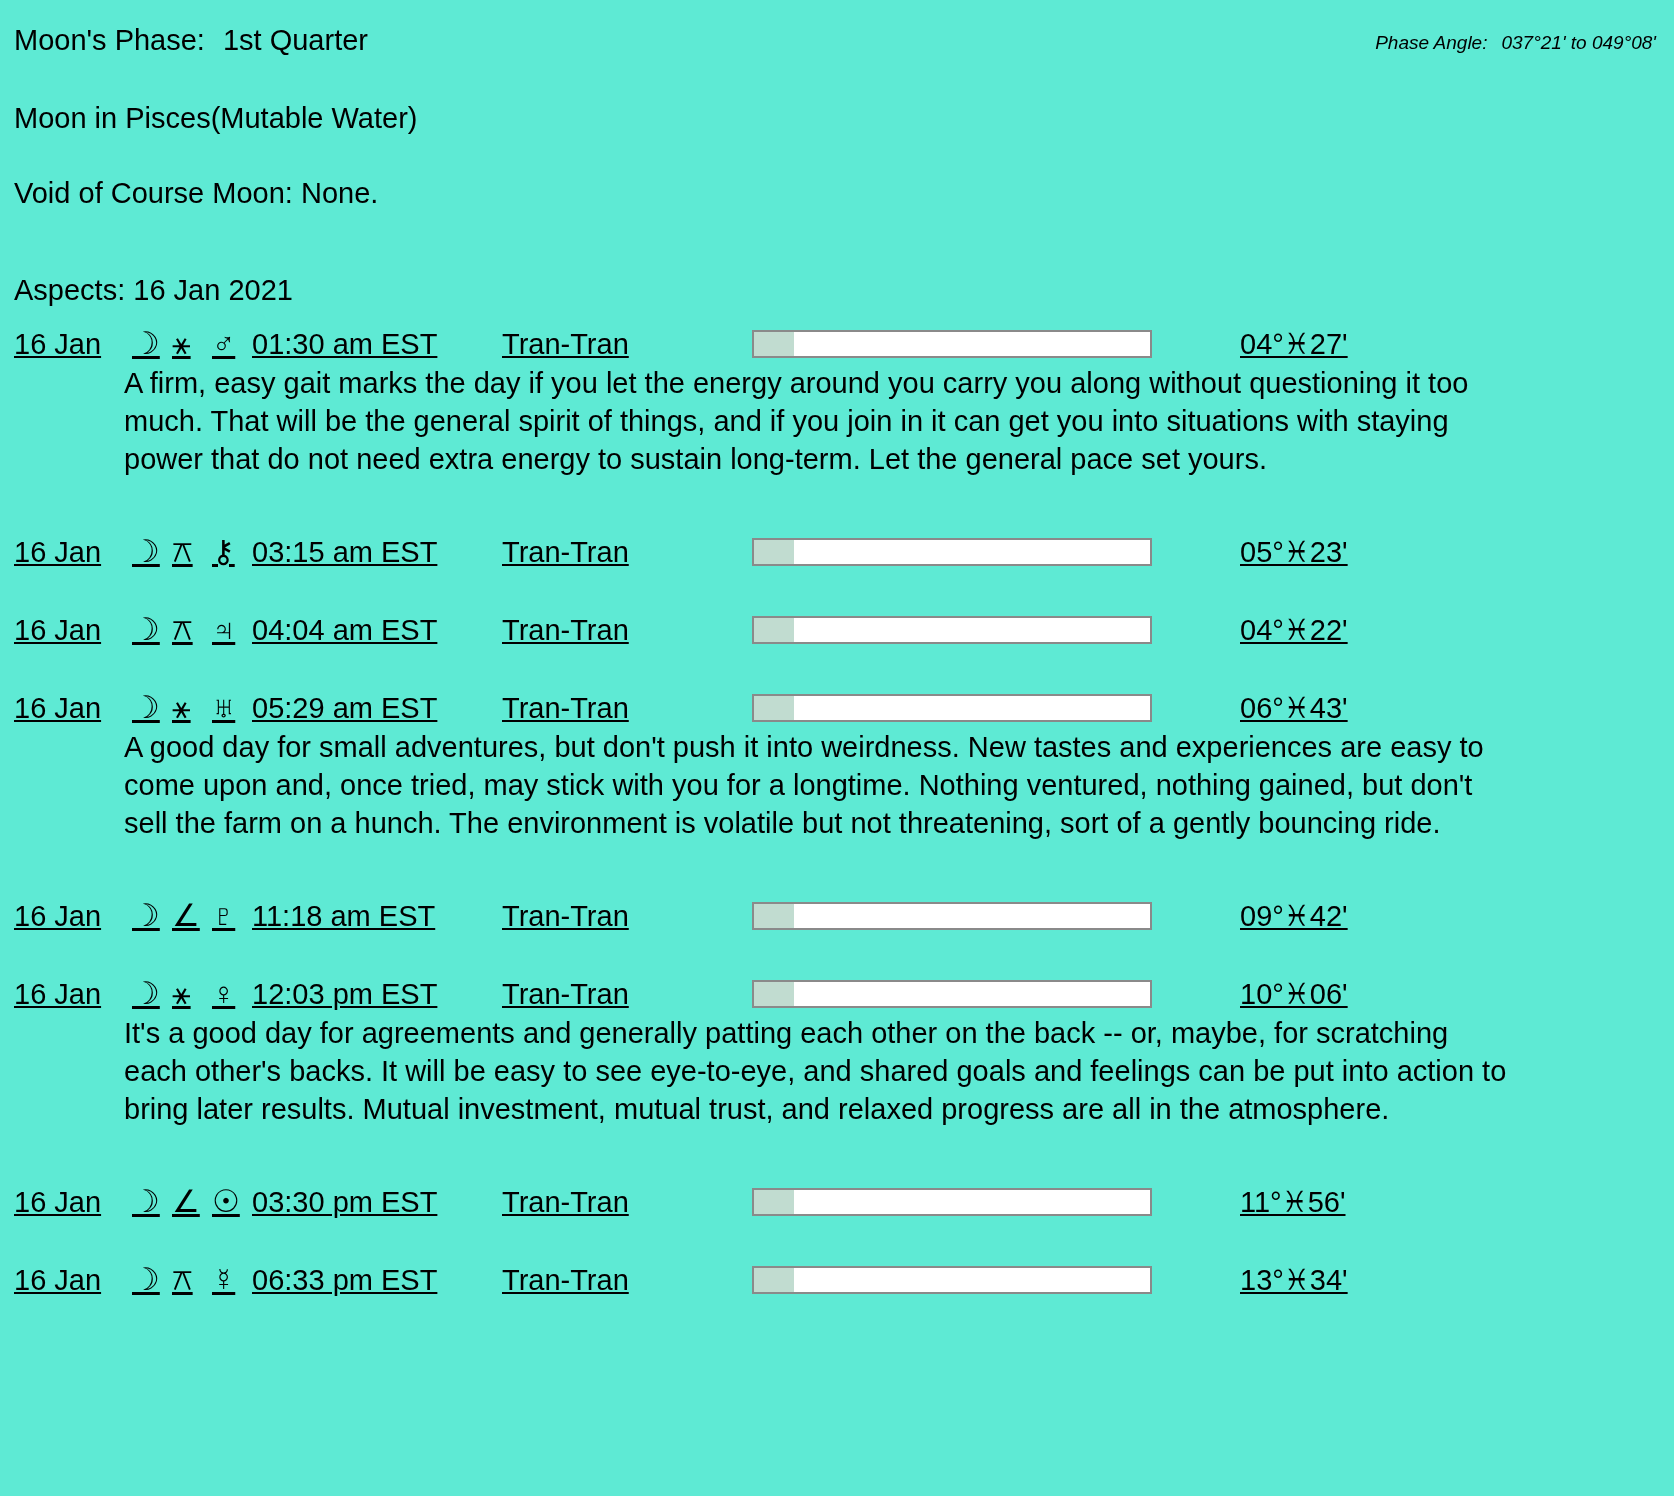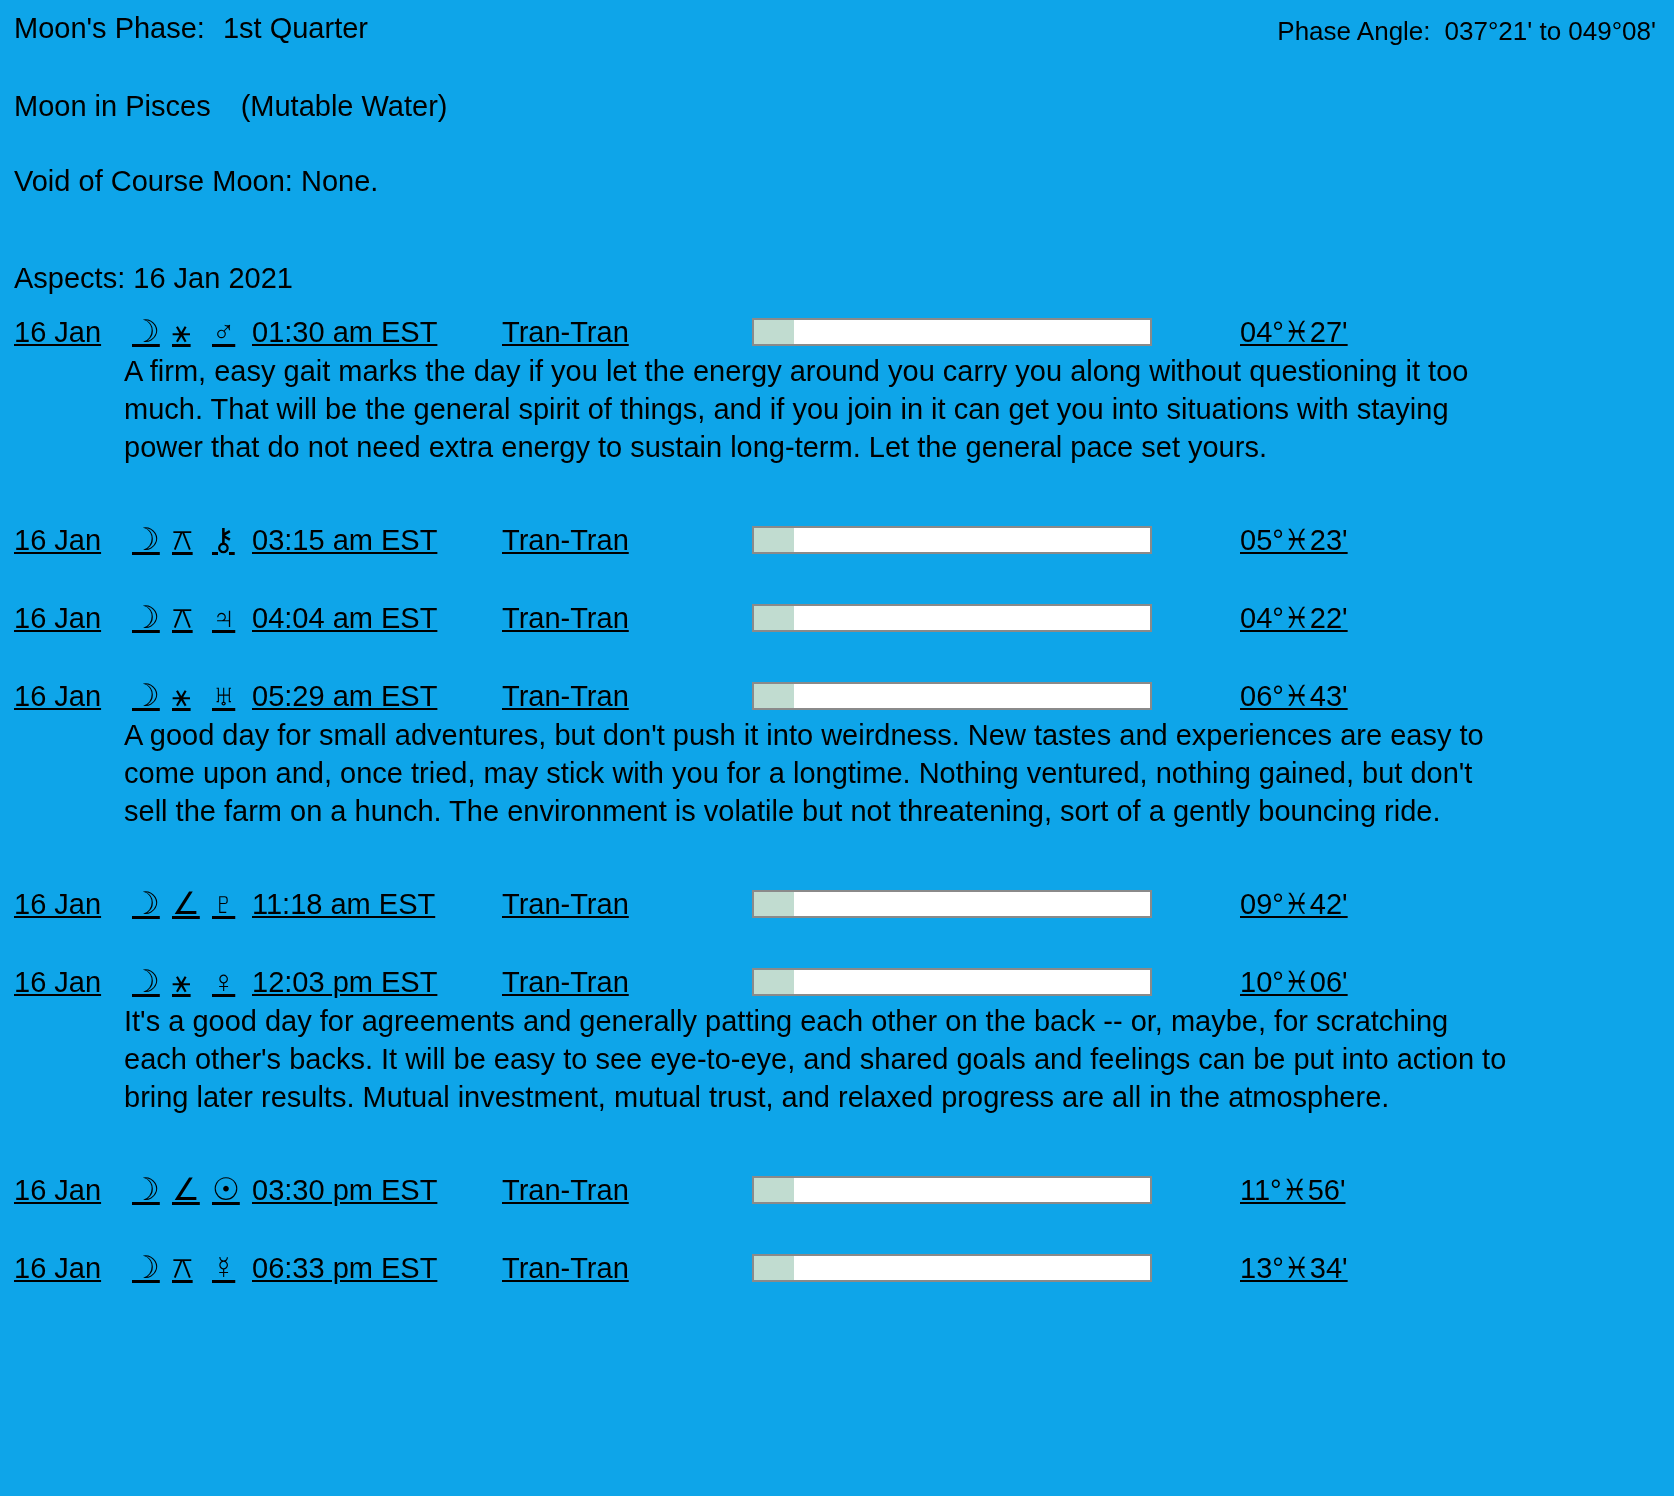--- a/index.html
+++ b/index.html
@@ -1,25 +1,25 @@
 <!DOCTYPE html>
 <html><head>
 <meta charset="utf-8">
 <style>
   html,body{margin:0;padding:0;background:#fff;color:#000;}
   body{font-family:"Liberation Sans","DejaVu Sans",sans-serif;font-size:29px;}
-  .page{width:1674px;height:1496px;box-sizing:border-box;padding:10px 14px;overflow:hidden;background:#0ea5e9;}
+  .page{width:1674px;height:1496px;box-sizing:border-box;padding:22px 14px;overflow:hidden;background:#5eead4;}
 
   .topline{display:flex;justify-content:space-between;align-items:flex-start;line-height:36px;margin-bottom:39px;}
   .pair span{display:inline-block;}
   .label-gap{margin-right:18px;}
-  .phase-angle{font-size:26px;padding-top:3px;padding-right:4px;}
+  .phase-angle{font-size:19px;padding-top:3px;padding-right:4px;font-style:italic;}
   .phase-angle .label-gap{margin-right:14px;}
   .hline{line-height:36px;margin-bottom:39px;}
-  .modality-gap{margin-left:30px;}
+  .modality-gap{}
 
   .aspects-title{line-height:36px;margin-top:61px;margin-bottom:18px;}
 
   .aspect-row{display:flex;align-items:center;line-height:36px;margin-bottom:42px;white-space:nowrap;text-decoration:underline;}
   .aspect-row.has-desc{margin-bottom:2px;}
   .c-date{width:118px;}
   .glyph{width:40px;font-size:31px;}
   .c-time{width:250px;}
   .c-type{width:250px;}
   .bar{width:400px;height:28px;border:2px solid #8a8a8a;background:#fff;box-sizing:border-box;flex:none;}

